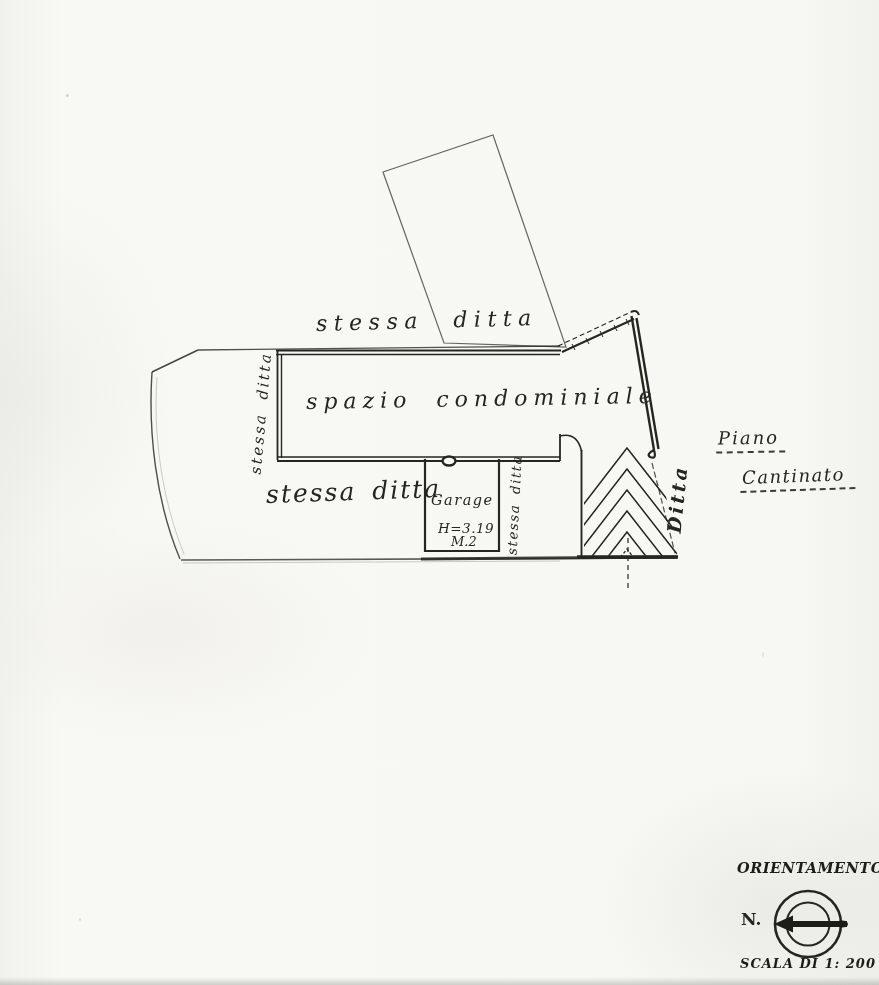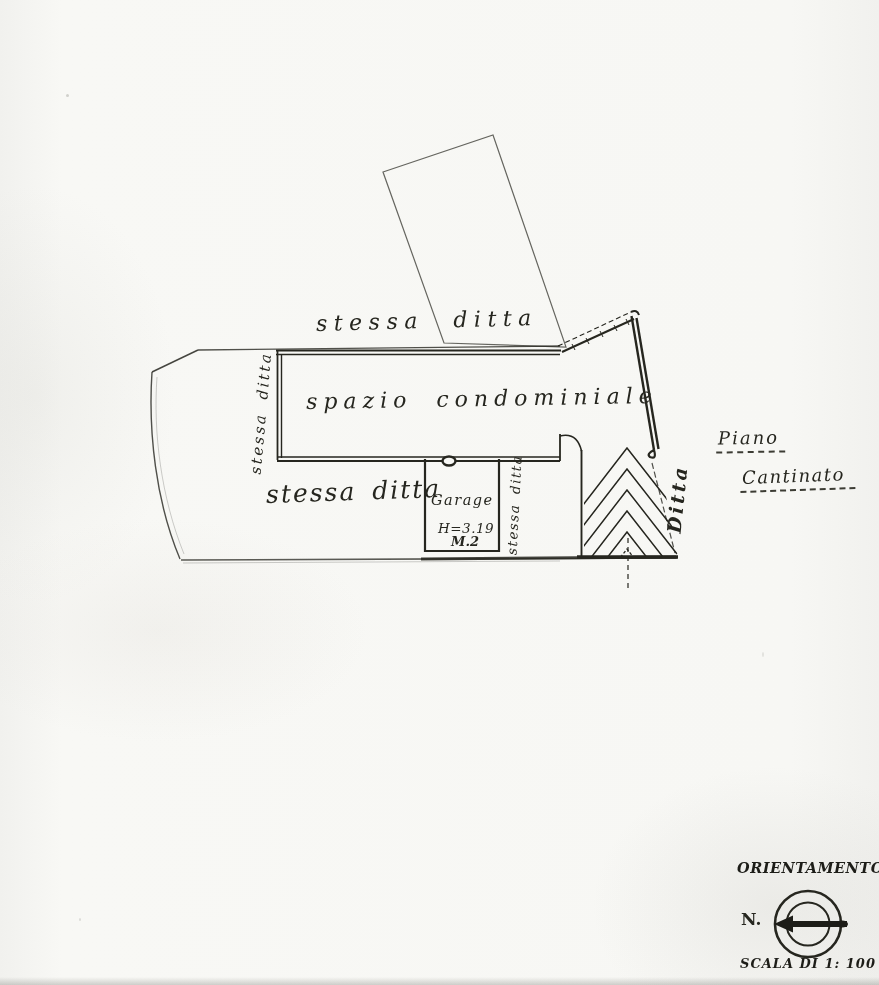--- a/index.html
+++ b/index.html
@@ -26,21 +26,21 @@
   .hand{font-family:"DejaVu Serif","Liberation Serif",serif;}
   .stamp{font-family:"DejaVu Serif","Liberation Serif",serif;font-weight:bold;font-style:italic;color:#1d1d18;}
 
   #lbl-top       {left:316px;top:308px;font-size:22px;letter-spacing:6.5px;word-spacing:16px;transform:rotate(-1.5deg);}
   #lbl-spazio    {left:306px;top:386px;font-size:22px;letter-spacing:6px;word-spacing:11px;transform:rotate(-1deg);}
   #lbl-left-v    {left:199px;top:404px;width:124px;text-align:center;font-size:15px;letter-spacing:2.5px;word-spacing:6px;
                   transform:rotate(-85deg);transform-origin:50% 50%;}
   #lbl-lowerleft {left:266px;top:477px;font-size:25px;letter-spacing:2px;word-spacing:6px;transform:rotate(-2deg);}
   #lbl-garage    {left:431px;top:492px;font-size:14.5px;letter-spacing:1.5px;}
   #lbl-h270      {left:438px;top:520px;font-size:13.5px;letter-spacing:.5px;}
-  #lbl-m2        {left:451px;top:534px;font-size:13px;font-weight:bold;}
+  #lbl-m2        {left:451px;top:534px;font-size:13px;font-weight:normal;}
   #lbl-mid-v     {left:466px;top:499px;width:96px;text-align:center;font-size:13.5px;letter-spacing:1.5px;word-spacing:4px;
                   transform:rotate(-87deg);transform-origin:50% 50%;}
   #lbl-ditta-v   {left:639px;top:488px;width:76px;text-align:center;font-size:19px;font-weight:600;letter-spacing:3px;
                   transform:rotate(-84deg);transform-origin:50% 50%;}
   #lbl-piano     {left:716px;top:427px;font-size:18px;letter-spacing:2px;transform:rotate(-1deg);
                   border-bottom:2px dashed #3c3c34;padding:0 6px 3px 2px;}
   #lbl-cantinato {left:740px;top:465px;font-size:18px;letter-spacing:1.5px;transform:rotate(-2deg);
                   border-bottom:2px dashed #3c3c34;padding:0 10px 3px 2px;}
   #lbl-orient    {left:737px;top:859px;font-size:14.5px;letter-spacing:.5px;}
   #lbl-north     {left:741px;top:909px;font-size:17px;font-weight:bold;font-style:normal;}
@@ -137,18 +137,18 @@
   <div class="lbl hand" id="lbl-garage">Garage</div>
   <div class="lbl hand" id="lbl-h270">H=3.19</div>
   <div class="lbl hand" id="lbl-m2">M.2</div>
   <div class="lbl hand" id="lbl-mid-v">stessa ditta</div>
   <div class="lbl hand" id="lbl-ditta-v">Ditta</div>
   <div class="lbl hand" id="lbl-piano">Piano</div>
   <div class="lbl hand" id="lbl-cantinato">Cantinato</div>
 
   <div class="lbl stamp" id="lbl-orient">ORIENTAMENTO</div>
   <div class="lbl" id="lbl-north">N.</div>
-  <div class="lbl stamp" id="lbl-scala">SCALA DI 1: 100</div>
+  <div class="lbl stamp" id="lbl-scala">SCALA DI 1: 200</div>
 
   <div class="speck" id="sp1"></div>
   <div class="speck" id="sp2"></div>
   <div class="speck" id="sp3"></div>
 </div>
 
 </body></html>

